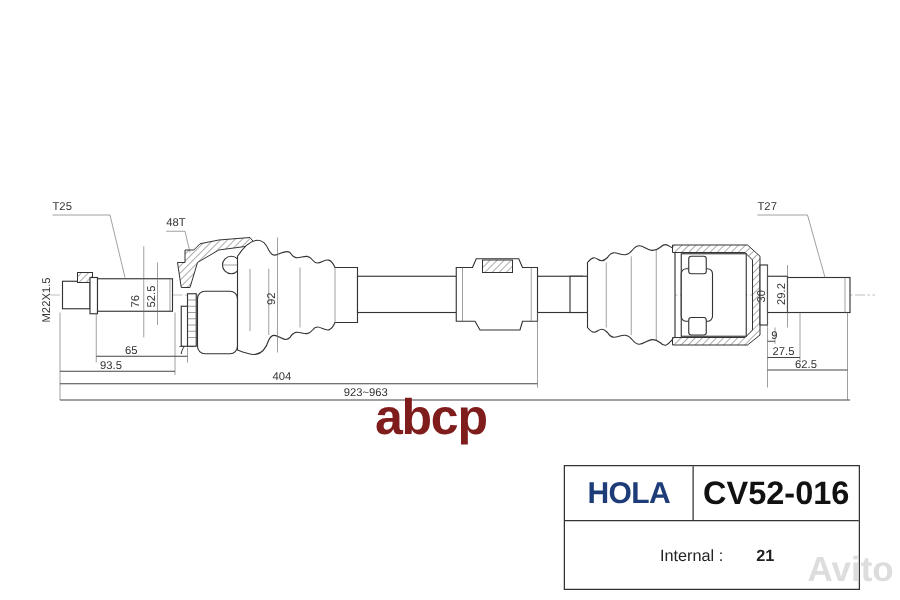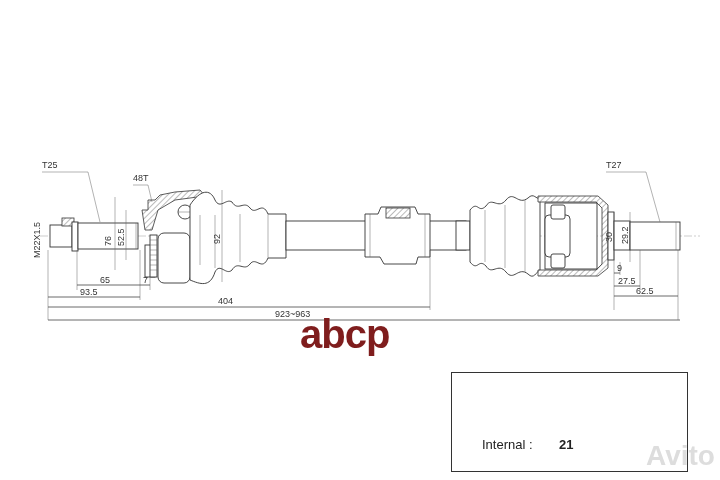--- a/index.html
+++ b/index.html
@@ -144,18 +144,22 @@
     <line class="ln" x1="614" y1="286" x2="640" y2="286"></line>
     <text class="dim" x="618" y="284">27.5</text>
     <line class="ln" x1="614" y1="296" x2="678" y2="296"></line>
     <text class="dim" x="636" y="294">62.5</text>
   </g>
 </svg>
 
 <div class="wm" id="wm-abcp">abcp</div>
 
 <div id="info-box">
-  <div class="spec-row" style="top:64px;">
+  <div id="info-top">
+    <div id="brand">HOLA</div>
+    <div id="part-no">CV52-016</div>
+  </div>
+  <div class="spec-row" style="top:64px;margin-left:46px;">
     <span class="spec-label">Internal :</span><span class="spec-val">21</span>
   </div>
 </div>
 
 <div class="wm" id="wm-avito">Avito</div>
 
 </body></html>

